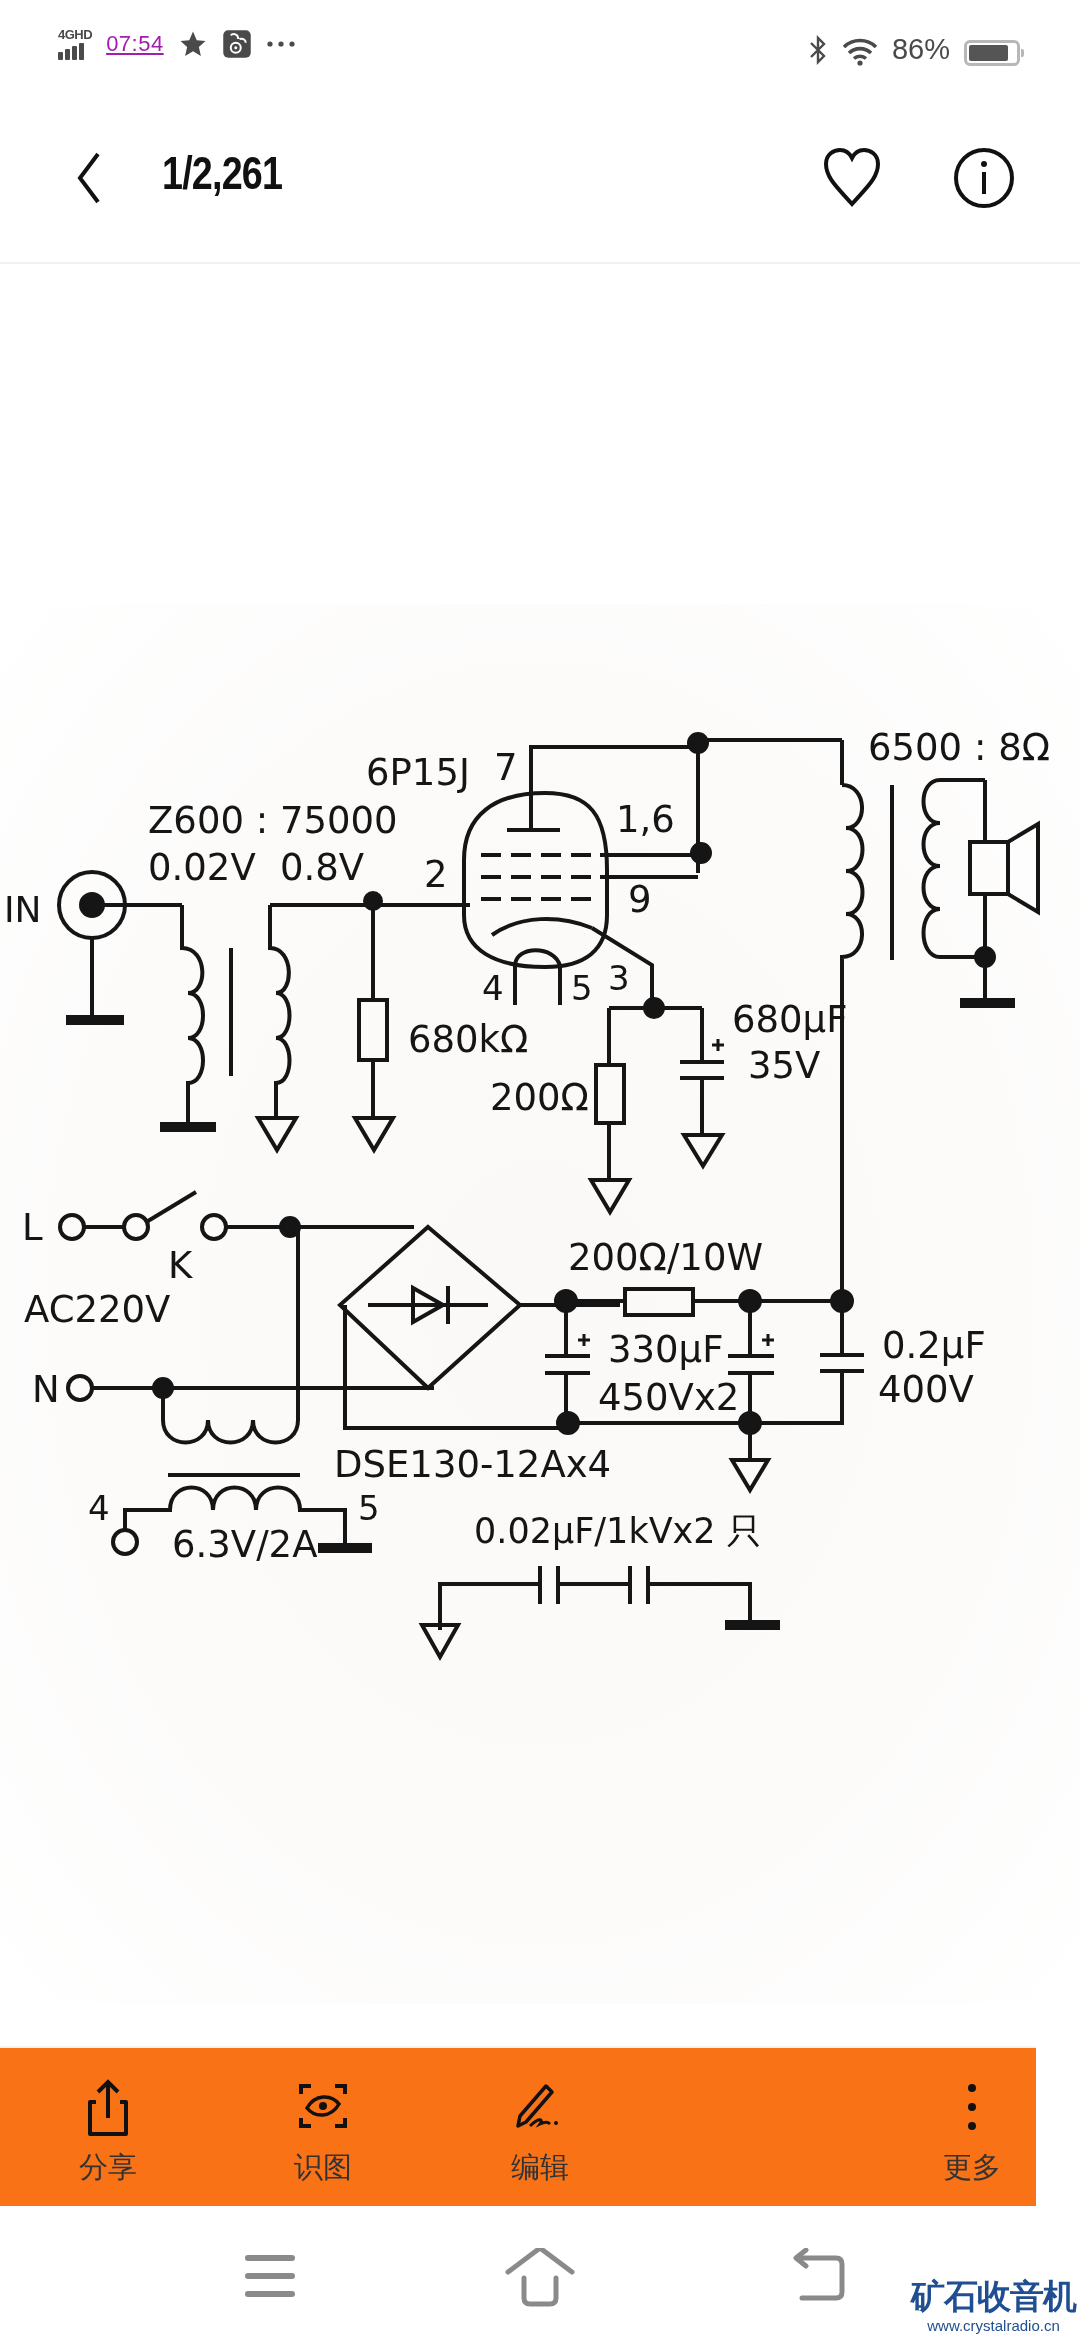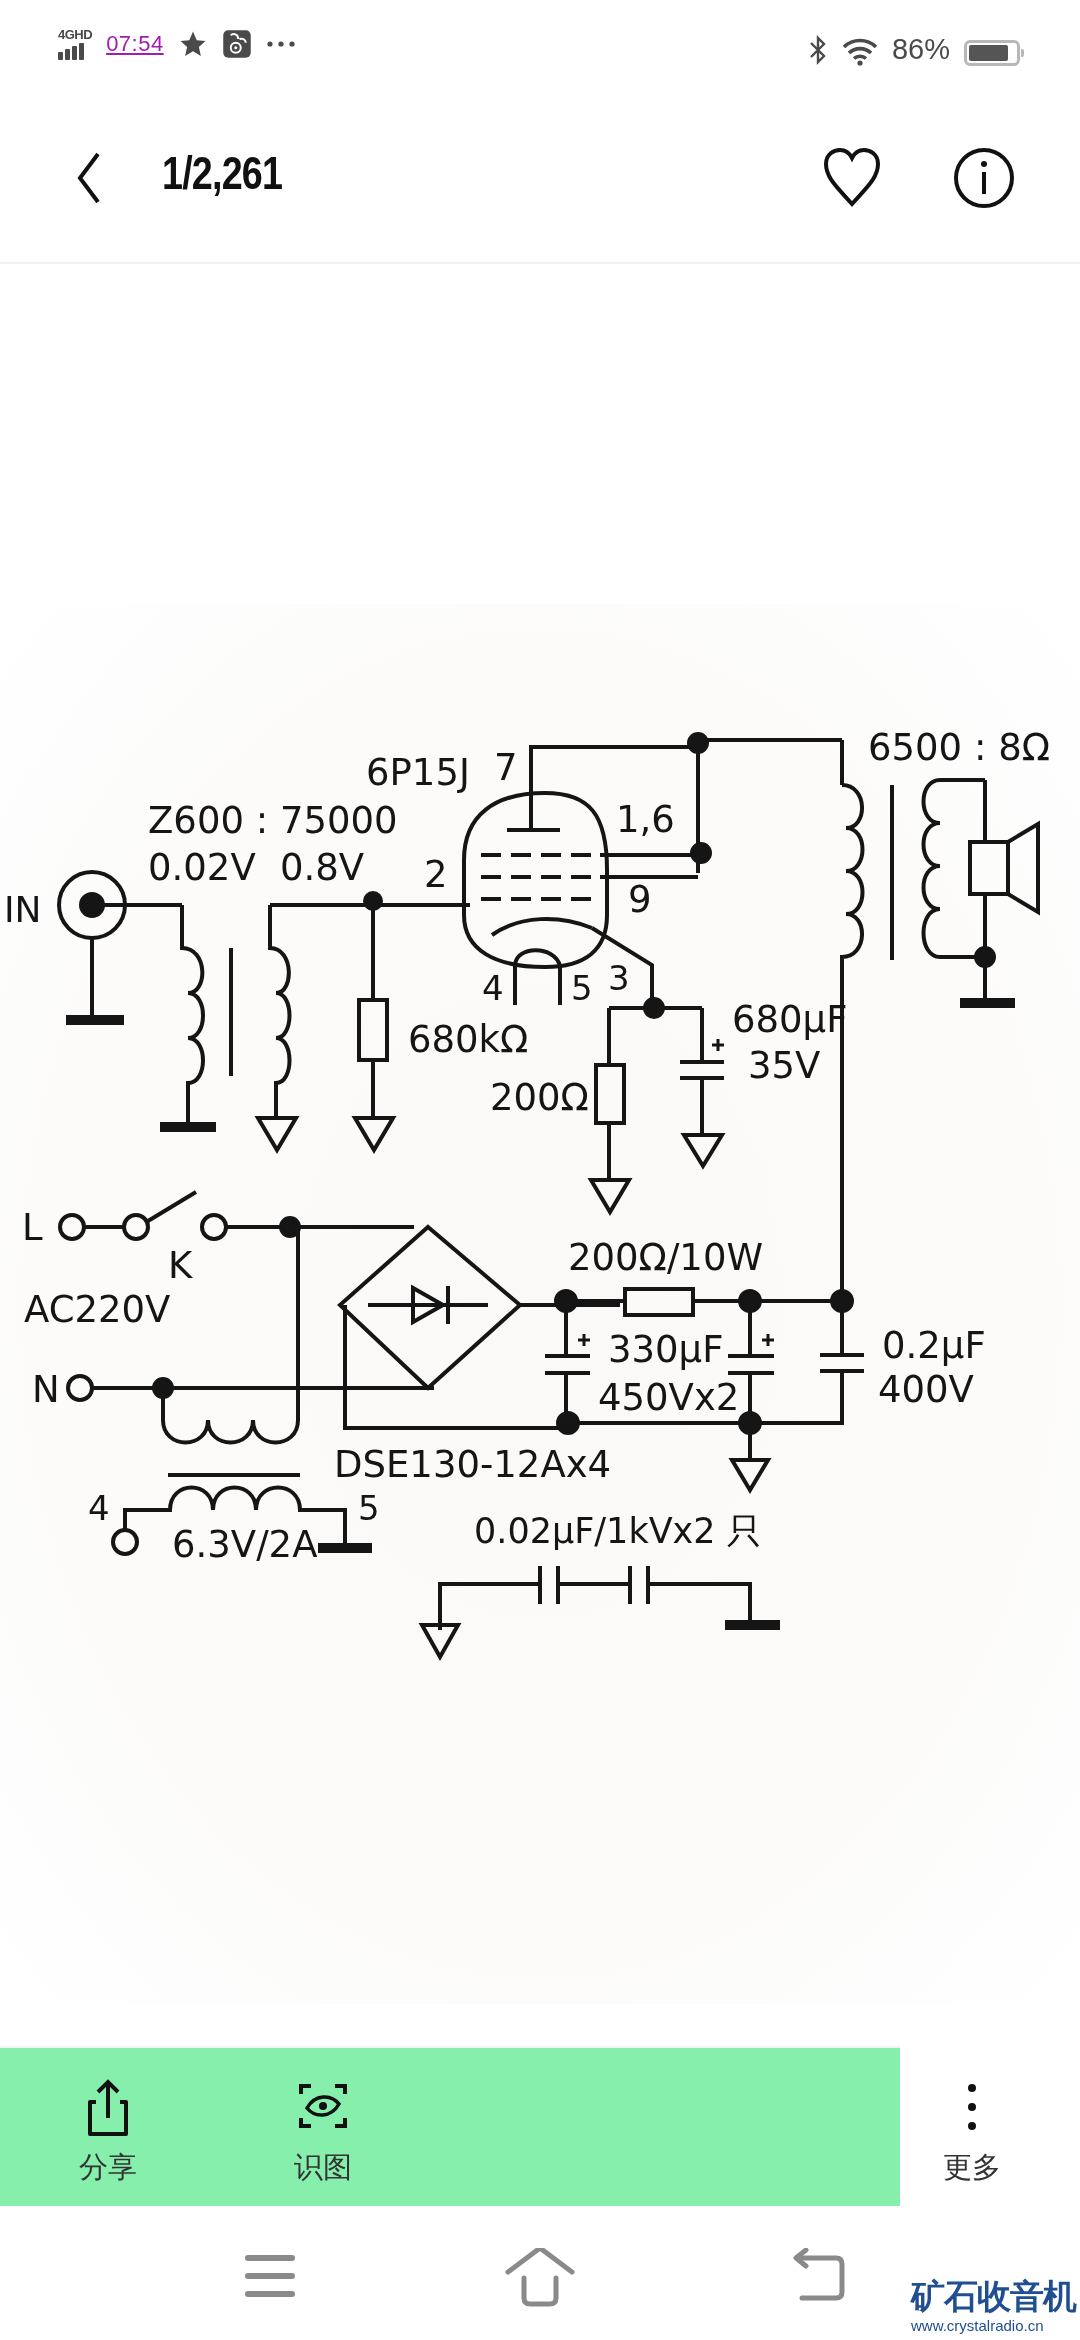--- a/index.html
+++ b/index.html
@@ -25,28 +25,28 @@
   .counter { position: absolute; left: 162px; top: 56px; font-size: 46px; font-weight: bold; letter-spacing: -1px; transform: scaleX(0.82); transform-origin: left center; color: #111; }
   .fav-btn { position: absolute; left: 818px; top: 54px; width: 68px; height: 68px; cursor: pointer; }
   .info-btn { position: absolute; left: 952px; top: 56px; width: 64px; height: 64px; cursor: pointer; }
 
   .viewer { position: absolute; left: 0; top: 264px; width: 1080px; height: 1780px; background: #ffffff; }
   .photo { position: absolute; left: 0; top: 340px; width: 1080px; height: 1400px;
     background: radial-gradient(ellipse at 50% 50%, #fbf9f7 0%, #fcfbfa 60%, #ffffff 100%); }
   .schematic { position: absolute; left: 0; top: 0; width: 1080px; height: 2340px; pointer-events: none; }
   .schematic text { font-family: "DejaVu Sans", sans-serif; fill: #151515; }
 
-  .toolbar { position: absolute; left: 0; top: 2046px; width: 900px; height: 160px; border-top: 2px solid #f3f3f3; background: #86efac; }
+  .toolbar { position: absolute; left: 0; top: 2046px; width: 1036px; height: 160px; border-top: 2px solid #f3f3f3; background: #f97316; }
   .tool { position: absolute; top: 26px; width: 140px; height: 120px; display: flex; flex-direction: column; align-items: center; cursor: pointer; }
   .tool svg { width: 60px; height: 64px; }
   .tool .lbl { margin-top: 10px; font-size: 29px; color: #333; font-family: "DejaVu Sans", sans-serif; }
 
   .navbar { position: absolute; left: 0; top: 2206px; width: 1080px; height: 134px; background: #fff; }
   .nav-btn { position: absolute; top: 42px; width: 80px; height: 60px; cursor: pointer; }
-  .watermark { position: absolute; right: 4px; bottom: 6px; text-align: left; }
+  .watermark { position: absolute; right: 4px; bottom: 6px; text-align: center; }
   .watermark .wm-cn { font-size: 34px; font-weight: bold; color: #1f4e91; letter-spacing: -1px; font-family: "DejaVu Sans", sans-serif; line-height: 1; }
   .watermark .wm-url { font-size: 15px; color: #1f4e91; font-family: "Liberation Sans", sans-serif; margin-top: 4px; }
 </style>
 </head>
 <body>
 
 <div class="status-bar">
   <div class="sb-left">
     <div class="sb-net">
       <span class="net-label">4GHD</span>
@@ -307,20 +307,28 @@
     <span class="lbl">分享</span>
   </div>
   <div class="tool" style="left:253px">
     <svg viewBox="0 0 60 64">
         <path d="M8 20 V12 H18 M42 12 H52 V20 M52 44 V52 H42 M18 52 H8 V44" fill="none" stroke="#111" stroke-width="4"></path>
         <path d="M14 34 C22 20 38 20 46 30 C38 44 22 44 14 34 Z" fill="none" stroke="#111" stroke-width="3.5"></path>
         <circle cx="30" cy="32" r="4" fill="#111"></circle>
       </svg>
     <span class="lbl">识图</span>
   </div>
+  <div class="tool" style="left:470px">
+    <svg viewBox="0 0 60 64">
+        <path d="M8 52 L10 42 L36 12 L42 18 L16 48 Z" fill="none" stroke="#111" stroke-width="3.5" stroke-linejoin="round"></path>
+        <path d="M20 52 C28 44 34 44 30 50 C34 48 38 48 40 50" fill="none" stroke="#111" stroke-width="3"></path>
+        <circle cx="46" cy="49" r="2" fill="#111"></circle>
+      </svg>
+    <span class="lbl">编辑</span>
+  </div>
   <div class="tool" style="left:902px">
     <svg viewBox="0 0 60 64">
         <circle cx="30" cy="14" r="4" fill="#111"></circle>
         <circle cx="30" cy="33" r="4" fill="#111"></circle>
         <circle cx="30" cy="52" r="4" fill="#111"></circle>
       </svg>
     <span class="lbl">更多</span>
   </div>
 </div>
 

